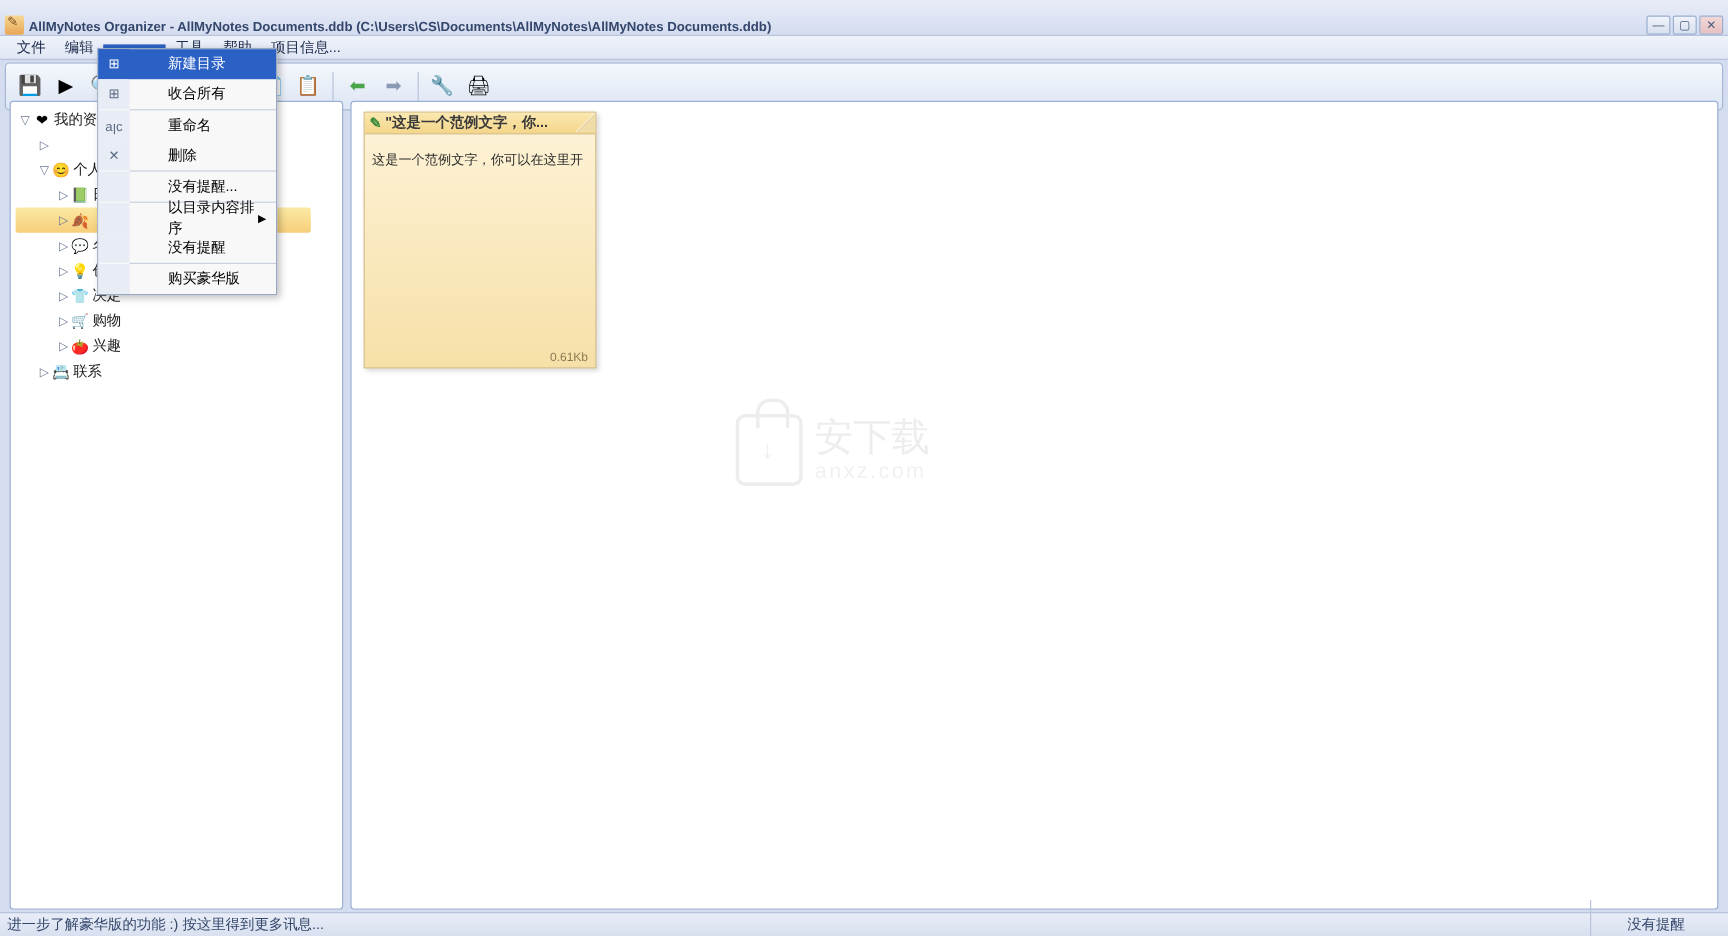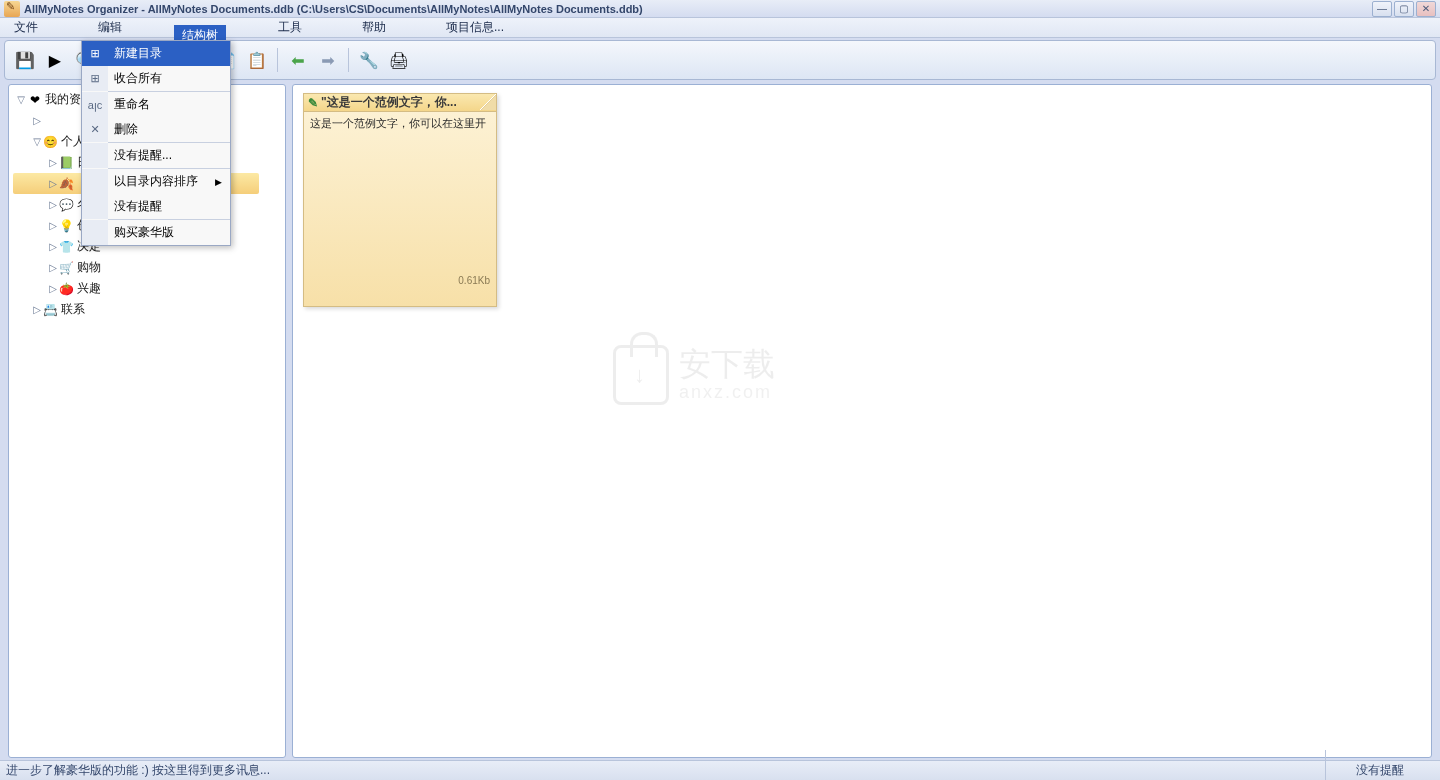--- a/index.html
+++ b/index.html
@@ -1,25 +1,25 @@
 <!DOCTYPE html>
 <html><head>
 <meta charset="utf-8">
 <style>
 * { margin: 0; padding: 0; box-sizing: border-box; font-family: "Microsoft YaHei", Tahoma, Arial, sans-serif; font-size: 12px; }
 body { width: 1440px; height: 780px; background: #d4dcf0; overflow: hidden; position: relative; }
 
-.titlebar { height: 18px; background: linear-gradient(#e8edf7, #d4dcf0); border-bottom: 1px solid #b8c4db; display: flex; align-items: center; padding: 0 4px; }
+.titlebar { height: 30px; background: linear-gradient(#e8edf7, #d4dcf0); border-bottom: 1px solid #b8c4db; display: flex; align-items: flex-end; padding: 0 4px; }
 .titlebar-icon { width: 16px; height: 16px; margin-right: 4px; background: linear-gradient(#f7d794, #e8a654); border-radius: 2px; position: relative; }
 .titlebar-icon::after { content: "✎"; position: absolute; top: -1px; left: 2px; font-size: 11px; color: #7a4a1a; }
 .titlebar-text { flex: 1; color: #33466b; font-weight: bold; font-size: 11px; }
 .winbtn { width: 20px; height: 16px; margin-left: 2px; background: linear-gradient(#f0f3fa, #d8e0ef); border: 1px solid #9cb0d0; border-radius: 2px; display: flex; align-items: center; justify-content: center; cursor: pointer; color: #4a5a7a; font-size: 10px; }
 .winbtn.close { background: linear-gradient(#f0d8d8, #e8c0c0); }
 
-.menubar { height: 20px; background: linear-gradient(#eef2fa, #e0e7f4); border-bottom: 1px solid #b8c4db; display: flex; align-items: center; padding: 0 6px; gap: 44px; }
+.menubar { height: 20px; background: linear-gradient(#eef2fa, #e0e7f4); border-bottom: 1px solid #b8c4db; display: flex; align-items: center; padding: 0 6px; }
 .menuitem { padding: 2px 8px; color: #1a2a4a; cursor: pointer; }
 .menuitem.active { background: #2b60c4; color: #fff; margin-top: 16px; }
 
 .toolbar { height: 40px; background: linear-gradient(#f4f7fc, #dde6f4); border: 1px solid #a8b8d4; border-radius: 4px; margin: 2px 4px; display: flex; align-items: center; padding: 0 6px; gap: 2px; }
 .tbtn { width: 28px; height: 28px; border-radius: 3px; display: flex; align-items: center; justify-content: center; cursor: pointer; font-size: 16px; }
 .tsep { width: 1px; height: 24px; background: #b8c4db; margin: 0 4px; }
 
 .workspace { display: flex; position: absolute; top: 84px; left: 8px; right: 8px; bottom: 22px; }
 .tree-panel { width: 278px; background: #fff; border: 1px solid #9bb0d4; border-radius: 3px; margin-right: 6px; padding: 4px; overflow: hidden; }
 .tree-node { display: flex; align-items: center; height: 21px; cursor: pointer; }
@@ -29,37 +29,37 @@
 .indent-0 { padding-left: 2px; }
 .indent-1 { padding-left: 18px; }
 .indent-2 { padding-left: 34px; }
 .tree-node.bold .tree-label { font-weight: normal; }
 .tree-node.sel { background: linear-gradient(#fce9a4, #f5ce7a); border-radius: 2px; width: 246px; }
 
 .content-panel { flex: 1; background: #fff; border: 1px solid #9bb0d4; border-radius: 3px; position: relative; }
 .note-card { position: absolute; top: 8px; left: 10px; width: 194px; height: 214px; background: linear-gradient(#fdf3d8, #f7e0a8); border: 1px solid #d4bc84; box-shadow: 2px 2px 4px rgba(0,0,0,0.15); }
 .note-title { height: 18px; background: linear-gradient(#fae8b0, #f4d68a); border-bottom: 1px solid #d4bc84; display: flex; align-items: center; padding: 0 4px; font-weight: bold; color: #3a3a3a; font-size: 11px; }
 .note-title-icon { margin-right: 3px; color: #3a8a3a; }
-.note-body { padding: 4px 6px; color: #2a2a2a; font-size: 11px; }
+.note-body { padding: 14px 6px; color: #2a2a2a; font-size: 11px; }
 .note-fold { position: absolute; top: 0; right: 0; width: 16px; height: 16px; background: linear-gradient(135deg, transparent 48%, #fff 50%, #d4bc84 52%, #f0dca8 54%); }
-.note-size { position: absolute; bottom: 20px; right: 6px; color: #8a7a54; font-size: 10px; }
+.note-size { position: absolute; bottom: 2px; right: 6px; color: #8a7a54; font-size: 10px; }
 
 .watermark { position: absolute; top: 260px; left: 320px; opacity: 0.14; display: flex; align-items: center; gap: 10px; pointer-events: none; }
 .wm-bag { width: 56px; height: 60px; border: 3px solid #888; border-radius: 8px; position: relative; }
 .wm-bag::before { content: ""; position: absolute; top: -16px; left: 14px; width: 22px; height: 22px; border: 3px solid #888; border-bottom: none; border-radius: 12px 12px 0 0; }
 .wm-bag::after { content: "↓"; position: absolute; top: 14px; left: 18px; font-size: 22px; color: #888; }
 .wm-text { font-size: 32px; color: #888; line-height: 1; }
 .wm-sub { font-size: 18px; color: #999; letter-spacing: 2px; margin-top: 2px; }
 
 .context-menu { position: absolute; top: 40px; left: 81px; width: 150px; background: #f8f8f8; border: 1px solid #9aa8c4; box-shadow: 2px 2px 6px rgba(0,0,0,0.25); z-index: 100; }
 .ctx-item { height: 25px; display: flex; align-items: center; cursor: pointer; }
 .ctx-item.highlight { background: #2b60c4; color: #fff; }
 .ctx-icon-col { width: 26px; height: 100%; background: #e8ecf4; display: flex; align-items: center; justify-content: center; font-size: 11px; color: #5a6a84; }
 .ctx-item.highlight .ctx-icon-col { background: #2b60c4; color: #fff; }
-.ctx-label { padding-left: 6px; flex: 1; }
+.ctx-label { padding-left: 6px; flex: 1; margin-left: 26px; }
 .ctx-arrow { padding-right: 8px; font-size: 9px; }
 .ctx-sep { height: 1px; background: #c8d0e0; margin-left: 26px; }
 
 .statusbar { position: absolute; bottom: 0; left: 0; right: 0; height: 20px; background: linear-gradient(#e8edf7, #d8e0ef); border-top: 1px solid #b8c4db; display: flex; align-items: center; padding: 0 6px; color: #33466b; font-size: 11px; }
 .status-right { margin-left: auto; border-left: 1px solid #b8c4db; padding: 12px 30px; }
 </style>
 </head>
 <body>
 
 <div class="titlebar">

